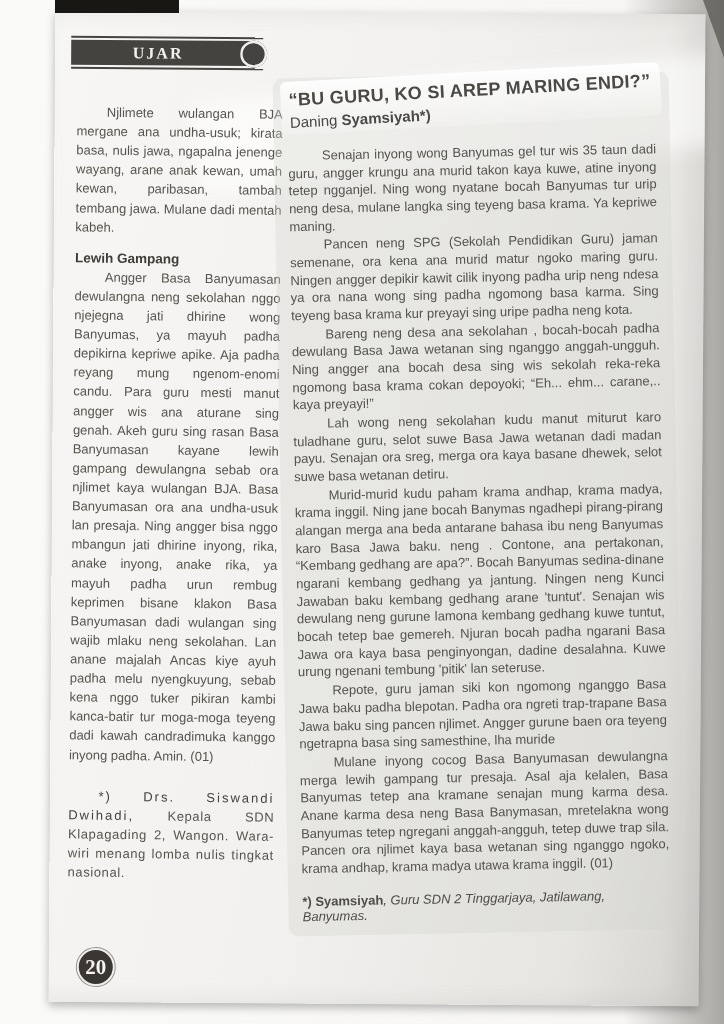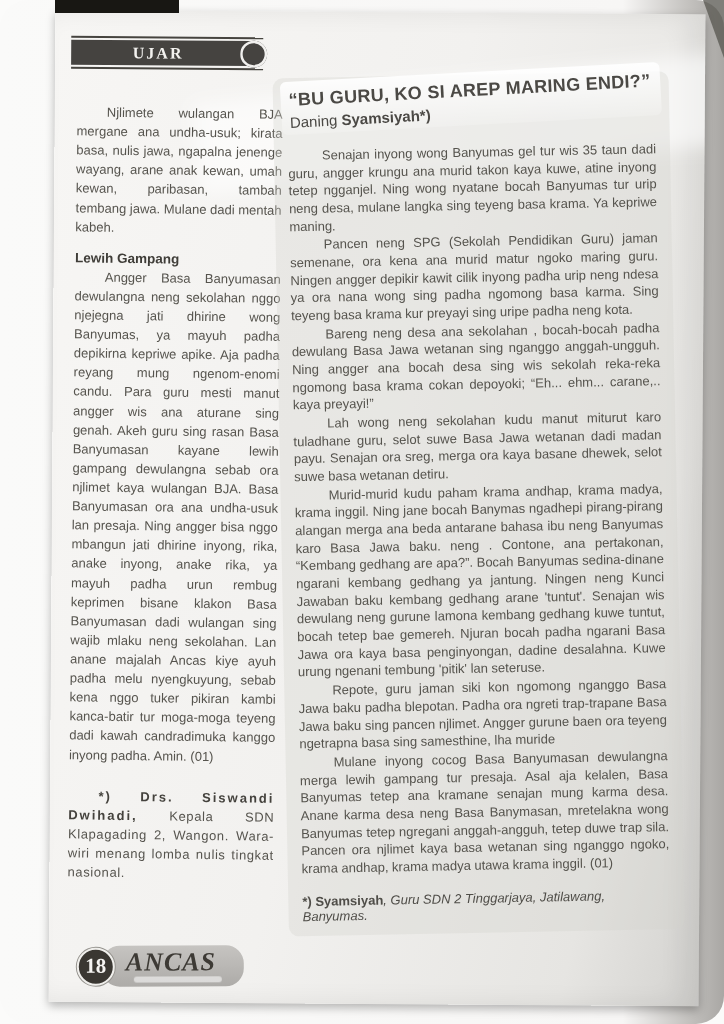--- a/index.html
+++ b/index.html
@@ -6,21 +6,20 @@
   html,body { width:724px; height:1024px; }
   body {
     font-family: "Liberation Sans", sans-serif;
     background:#fbfbfa;
     overflow:hidden;
     position:relative;
   }
   .photo {
     position:absolute; inset:0;
     background: linear-gradient(90deg, #fafaf9 0%, #f7f6f5 86%, #c4c2bf 95%, #a9a7a4 100%);
-    border-radius: 28px;
   }
   .corner-notch {
     position:absolute; right:0; top:0; width:30px; height:58px;
     background:#57554f;
     clip-path: polygon(30% 0, 100% 0, 100% 100%);
     opacity:.75;
   }
   .binder-bar {
     position:absolute; left:55px; top:0; width:124px; height:13px;
     background:#181713; z-index:5;
@@ -72,21 +71,21 @@
   .sidebar p {
     font-size:13px; line-height:1.47; text-align:justify;
   }
   .indent { text-indent:30px; }
   .sidebar h3 {
     font-size:13.5px; color:#3f3d38; margin:14px 0 2px;
   }
   .signature {
     margin-top:22px; font-size:13.2px; line-height:1.5; text-indent:30px;
   }
-  .sig-name { font-weight:bold; letter-spacing:2px; color:#44423d; }
+  .sig-name { font-weight:normal; letter-spacing:2px; color:#44423d; }
   .sig-bio  { letter-spacing:.6px; }
   
   .main {
     flex:1; position:relative;
     transform: rotate(-1.5deg);
     transform-origin:left bottom;
     background: rgba(212,210,206,.34);
     border-radius:10px;
     padding:6px 14px 12px;
     color:#55534d;
@@ -185,22 +184,18 @@
         <p class="body-para">Murid-murid  kudu paham krama andhap, krama madya, krama inggil. Ning jane bocah Banymas ngadhepi  pirang-pirang alangan merga ana beda antarane bahasa ibu neng Banyumas karo Basa Jawa baku. neng . Contone, ana pertakonan, “Kembang gedhang are apa?”. Bocah Banyumas sedina-dinane ngarani kembang gedhang ya jantung. Ningen neng Kunci Jawaban baku kembang gedhang arane 'tuntut'. Senajan wis dewulang neng gurune lamona kembang gedhang kuwe tuntut,  bocah tetep bae gemereh. Njuran bocah padha ngarani Basa Jawa ora kaya basa penginyongan, dadine desalahna. Kuwe urung ngenani tembung 'pitik' lan seteruse.</p>
         <p class="body-para">Repote, guru jaman siki kon ngomong nganggo Basa Jawa baku padha blepotan. Padha  ora ngreti trap-trapane Basa Jawa baku sing pancen njlimet. Angger gurune baen ora teyeng ngetrapna basa sing samesthine, lha muride</p>
         <p class="body-para">Mulane inyong cocog Basa Banyumasan dewulangna merga lewih gampang tur presaja. Asal aja kelalen, Basa Banyumas tetep ana kramane senajan mung karma desa. Anane karma desa neng Basa Banymasan, mretelakna wong Banyumas tetep ngregani anggah-angguh, tetep duwe trap sila. Pancen  ora njlimet kaya basa wetanan  sing nganggo ngoko, krama andhap, krama madya utawa krama inggil. (01)</p>
 
         <p class="footnote"><span class="fn-name">*) Syamsiyah</span><span class="fn-rest">, Guru SDN 2 Tinggarjaya, Jatilawang, Banyumas.</span></p>
       </main>
 
     </div>
 
     <div class="footer">
-      <span class="page-circle">18</span>
-      <span class="logo-capsule">
-        <span class="logo-text">ANCAS</span>
-        <span class="logo-tagline"></span>
-      </span>
+      <span class="page-circle">20</span>
     </div>
   </div>
 
   <div class="binder-bar"></div>
 </div>
 
 </body></html>

